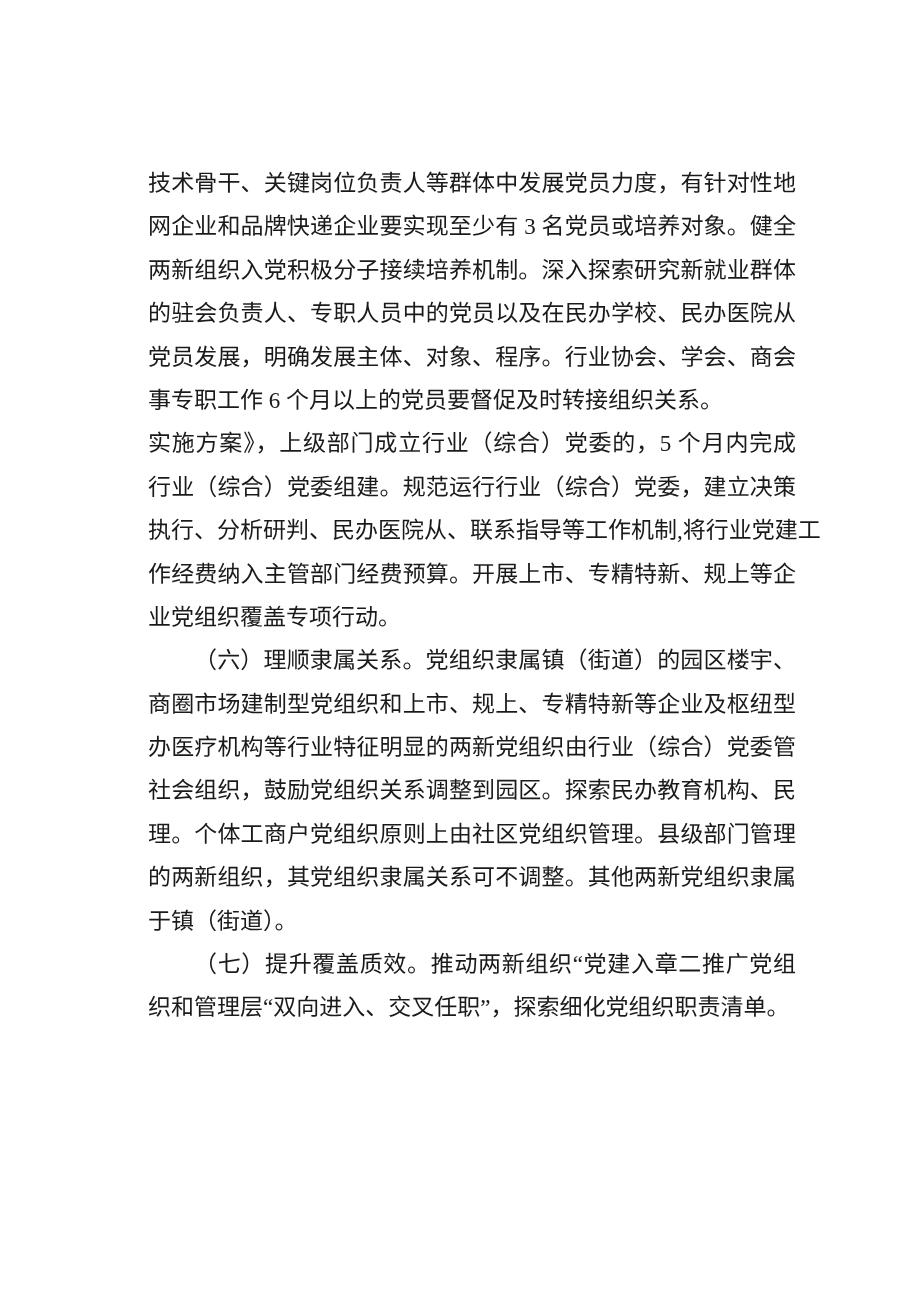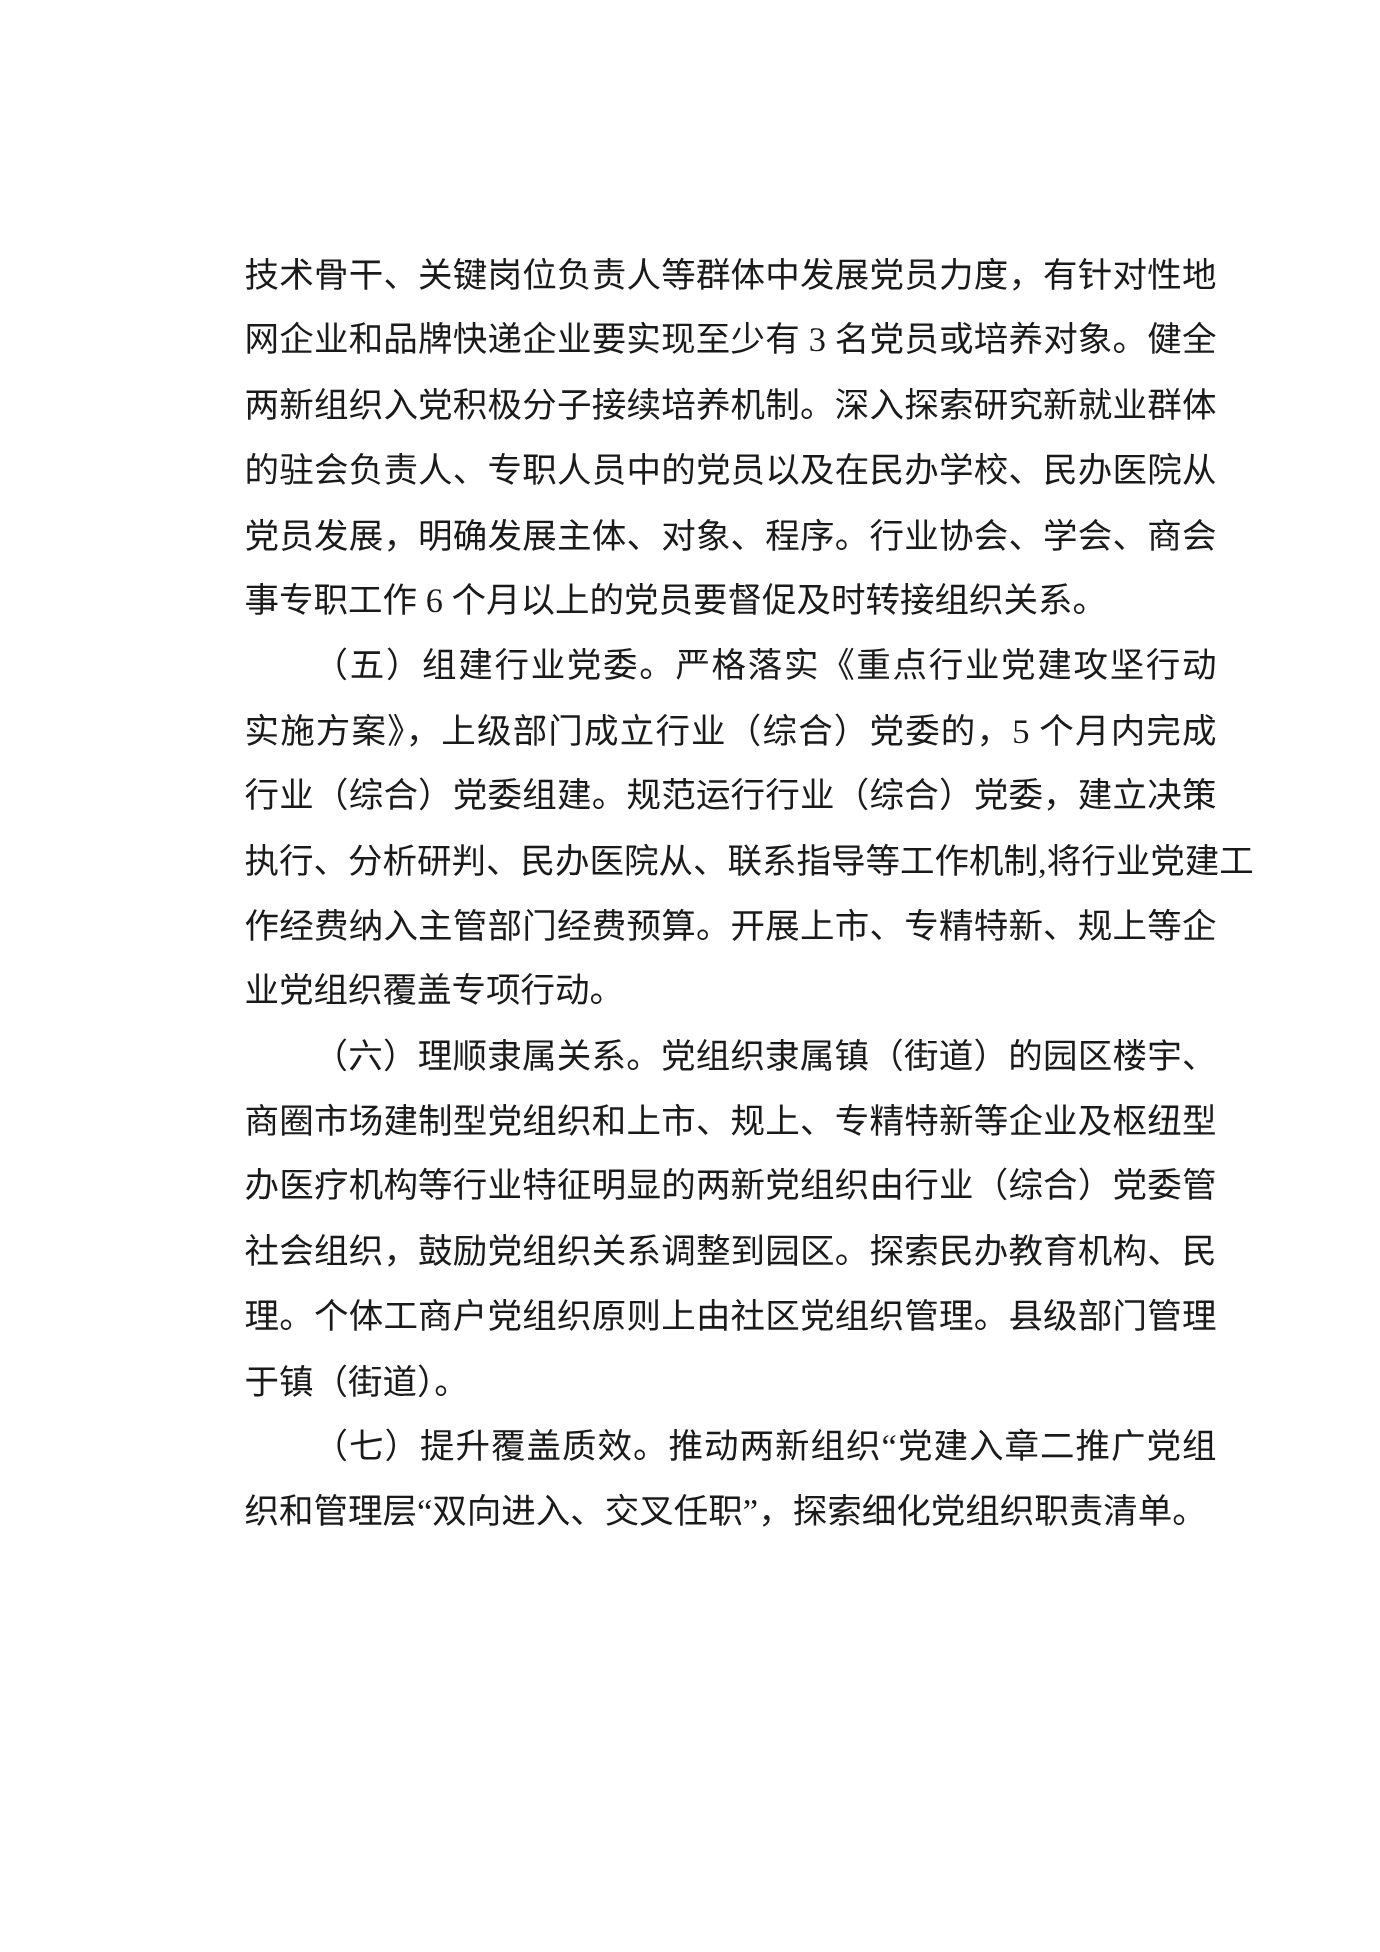--- a/index.html
+++ b/index.html
@@ -6,21 +6,20 @@
   html, body {
     width: 920px; height: 1301px;
     background: #ffffff;
     font-family: "Liberation Serif", "DejaVu Serif", serif;
   }
   .page {
     position: relative;
     width: 836px; height: 1301px;
     background: #ffffff;
     overflow: hidden;
-    margin-left: 15px;
   }
   .textblock {
     position: absolute;
     left: 148px;
     top: 162px;
     width: 648px;
     color: #1a1a1a;
     font-size: 23px;
   }
   .line {
@@ -44,31 +43,31 @@
 <div class="page">
   <div class="textblock">
 
     <div class="line">技术骨干、关键岗位负责人等群体中发展党员力度，有针对性地</div>
     <div class="line">网企业和品牌快递企业要实现至少有 3 名党员或培养对象。健全</div>
     <div class="line">两新组织入党积极分子接续培养机制。深入探索研究新就业群体</div>
     <div class="line">的驻会负责人、专职人员中的党员以及在民办学校、民办医院从</div>
     <div class="line">党员发展，明确发展主体、对象、程序。行业协会、学会、商会</div>
     <div class="line end">事专职工作 6 个月以上的党员要督促及时转接组织关系。</div>
 
-    <div class="line indent">（五）组建行业党委。严格落实《重点行业党建攻坚行动</div>
     <div class="line">实施方案》，上级部门成立行业（综合）党委的，5 个月内完成</div>
     <div class="line">行业（综合）党委组建。规范运行行业（综合）党委，建立决策</div>
     <div class="line">执行、分析研判、民办医院从、联系指导等工作机制,将行业党建工</div>
     <div class="line">作经费纳入主管部门经费预算。开展上市、专精特新、规上等企</div>
     <div class="line end">业党组织覆盖专项行动。</div>
 
     <div class="line indent">（六）理顺隶属关系。党组织隶属镇（街道）的园区楼宇、</div>
     <div class="line">商圈市场建制型党组织和上市、规上、专精特新等企业及枢纽型</div>
     <div class="line">办医疗机构等行业特征明显的两新党组织由行业（综合）党委管</div>
     <div class="line">社会组织，鼓励党组织关系调整到园区。探索民办教育机构、民</div>
     <div class="line">理。个体工商户党组织原则上由社区党组织管理。县级部门管理</div>
+    <div class="line">的两新组织，其党组织隶属关系可不调整。其他两新党组织隶属</div>
     <div class="line end">于镇（街道）。</div>
 
     <div class="line indent">（七）提升覆盖质效。推动两新组织“党建入章二推广党组</div>
     <div class="line end">织和管理层“双向进入、交叉任职”，探索细化党组织职责清单。</div>
 
   </div>
 </div>
 
 </body></html>

